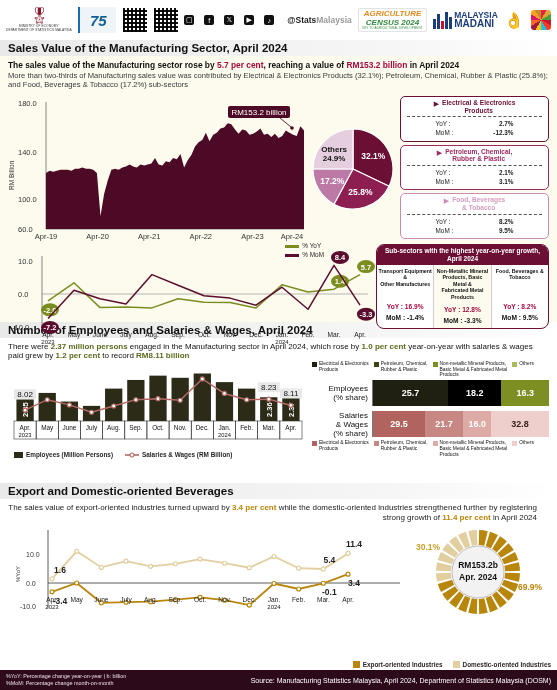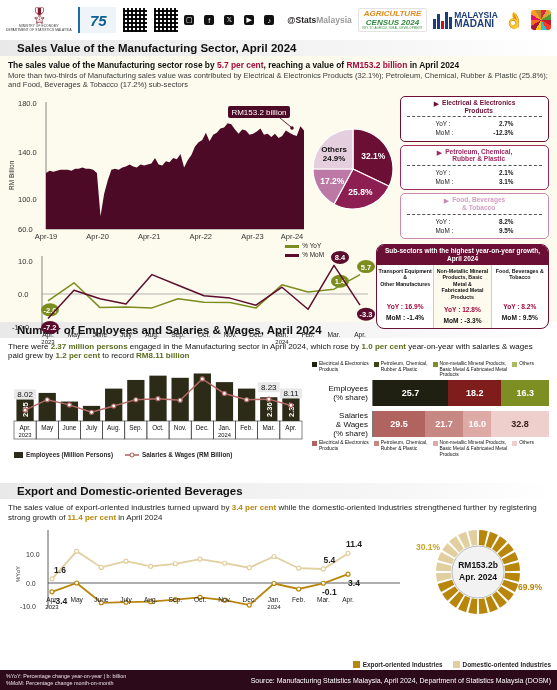--- a/index.html
+++ b/index.html
@@ -46,21 +46,21 @@
   .sdg{width:20px;height:20px;border-radius:3px;
     background:conic-gradient(#e5243b 0 8%,#dda63a 8% 16%,#4c9f38 16% 25%,#c5192d 25% 33%,
     #ff3a21 33% 41%,#26bde2 41% 50%,#fcc30b 50% 58%,#a21942 58% 66%,#fd6925 66% 75%,
     #dd1367 75% 83%,#fd9d24 83% 91%,#bf8b2e 91% 100%);}
 
   .titlebar{height:22px;background:#2d0a1a;display:flex;align-items:center;justify-content:center;}
   .titlebar h1{margin:0;color:#fff;font-size:15.5px;font-weight:bold;letter-spacing:.1px;}
 
   
   .sec-head{background:linear-gradient(to right,#e9e9e9,#f6f6f6 70%,#ffffff);
-     padding:2px 17px;box-sizing:border-box;}
+     padding:2px 8px;box-sizing:border-box;}
   .sec-head h2{margin:0;font-size:11.5px;font-weight:bold;color:#111;}
 
   .sec1{background:#fcfbee;padding:2px 8px 0 8px;box-sizing:border-box;height:266px;
         position:relative;}
   .lead{font-size:8.4px;font-weight:bold;margin:2px 0 1px 0;color:#111;}
   .lead .hl{color:#a6093d;}
   .sub{font-size:7.6px;color:#3a3a3a;margin:0 0 2px 0;line-height:1.25;}
 
   .row1{display:flex;align-items:flex-start;}
   .areawrap{position:relative;width:300px;height:150px;}
@@ -109,21 +109,21 @@
   .shrow{display:flex;align-items:stretch;margin-top:2px;}
   .shlab{width:56px;font-size:8px;color:#111;text-align:right;padding-right:4px;
      display:flex;flex-direction:column;justify-content:center;line-height:1.15;}
   .shbar{flex:1;display:flex;height:26px;border-left:1px solid #777;}
   .shbar div{display:flex;align-items:center;justify-content:center;font-size:9px;font-weight:bold;}
   .legend2{display:flex;gap:5px;font-size:4.9px;color:#111;line-height:1.15;margin-top:2px;}
   .legend2 div{display:flex;gap:2px;align-items:flex-start;}
   .legend2 i{display:block;width:5px;height:5px;margin-top:1px;flex:0 0 5px;}
 
   
-  .sec3{background:#ffffff;padding:2px 0 0 8px;box-sizing:border-box;height:120px;}
+  .sec3{background:#ffffff;padding:2px 20px 0 8px;box-sizing:border-box;height:120px;text-align:right;}
   .sec3 .lead2{font-size:8px;color:#222;line-height:1.3;margin:2px 0 0 0;}
   .sec3 .lead2 .hl{color:#b8860b;font-weight:bold;}
   .ex-row{display:flex;align-items:flex-start;}
   .exwrap{position:relative;width:400px;height:96px;}
   .donut-wrap{position:relative;width:140px;height:96px;}
 
   .footer{position:absolute;left:0;bottom:0;width:557px;height:20px;background:#2d0a1a;
      display:flex;align-items:center;justify-content:space-between;padding:0 6px;box-sizing:border-box;}
   .footer .fl{font-size:5.4px;color:#e9dfe4;line-height:1.35;}
   .footer .fr{font-size:7px;color:#fff;}
@@ -479,21 +479,21 @@
             </div>
           <div>
               <i style="background:#a9bb5e"></i>
               <span>Others</span>
             </div>
         </div>
         <div class="shrow">
           <div class="shlab">Employees<br>(% share)</div>
           <div class="shbar" id="empshare">
               <div style="flex: 25.7 1 0%; background: rgb(31, 32, 18); color: rgb(255, 255, 255);">25.7</div>
-              <div style="flex: 18.2 1 0%; background: #7f1d1d; color: rgb(255, 255, 255);">18.2</div>
+              <div style="flex: 18.2 1 0%; background: #000000; color: rgb(255, 255, 255);">18.2</div>
               <div style="flex: 16.3 1 0%; background: rgb(125, 143, 34); color: rgb(255, 255, 255);">16.3</div>
             </div>
         </div>
         <div class="shrow" style="margin-top:5px">
           <div class="shlab">Salaries<br>&amp; Wages<br>(% share)</div>
           <div class="shbar" id="salshare">
               <div style="flex: 29.5 1 0%; background: rgb(177, 99, 95); color: rgb(255, 255, 255);">29.5</div>
               <div style="flex: 21.7 1 0%; background: rgb(199, 135, 131); color: rgb(255, 255, 255);">21.7</div>
               <div style="flex: 16 1 0%; background: rgb(221, 170, 166); color: rgb(255, 255, 255);">16.0</div>
               <div style="flex: 32.8 1 0%; background: rgb(238, 207, 204); color: rgb(58, 34, 32);">32.8</div>

